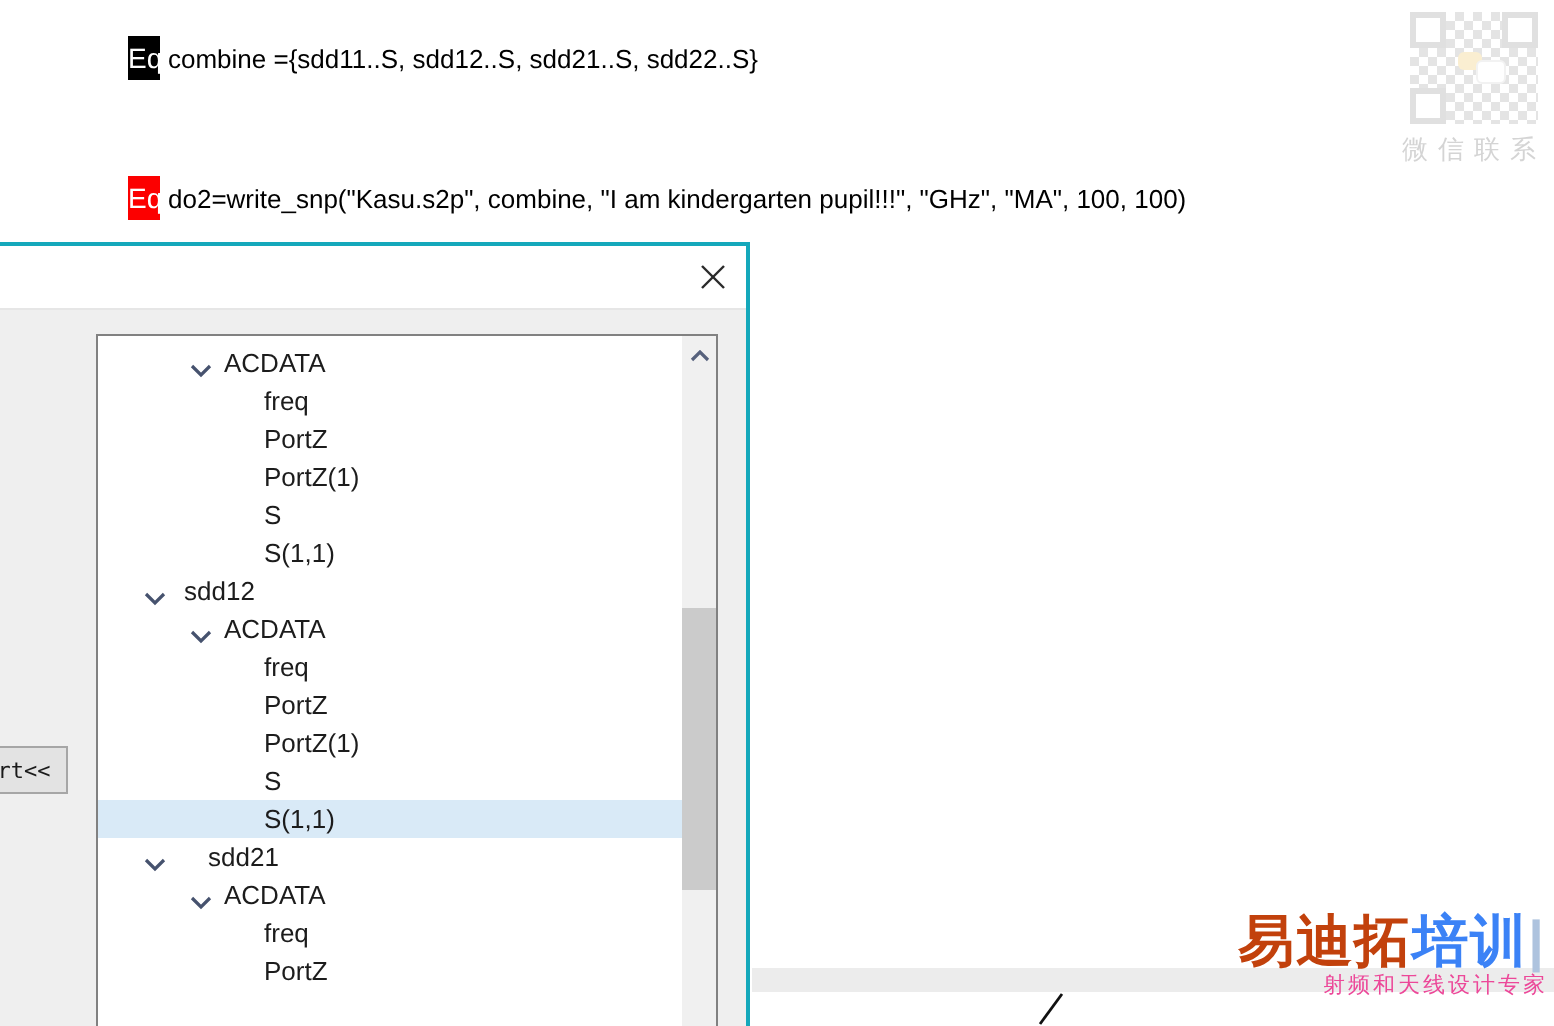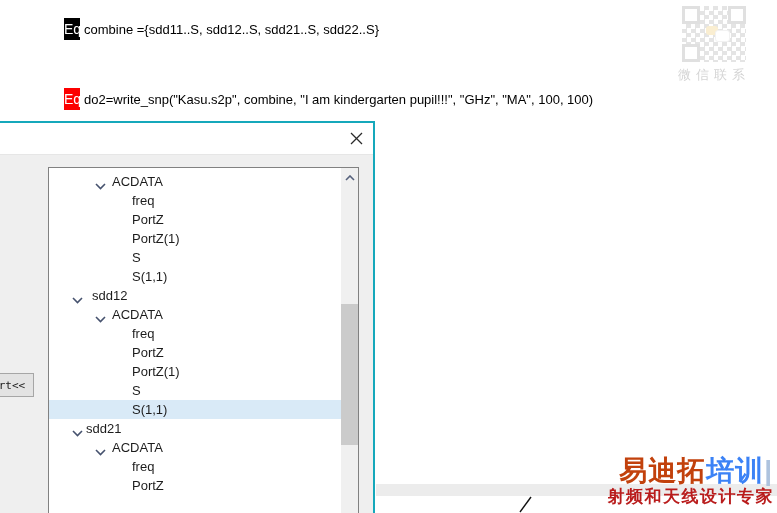--- a/index.html
+++ b/index.html
@@ -10,21 +10,21 @@
   }
   
   .eq-line{position:absolute;display:flex;align-items:center;gap:4px;height:24px;white-space:nowrap;}
   .eq1{left:64px;top:17px;}
   .eq2{left:64px;top:87px;}
   .eqn-badge{width:16px;height:22px;color:#ffffff;font-size:14px;line-height:22px;text-align:left;flex:0 0 auto;}
   .eqn-badge.black{background:#000000;}
   .eqn-badge.red{background:#fc0000;}
   .eq-text{font-size:13px;color:#000000;}
   
-  .qr-wrap{position:absolute;left:678px;top:6px;width:72px;opacity:.75;}
+  .qr-wrap{position:absolute;left:701px;top:6px;width:72px;opacity:.75;}
   .qr{
     position:relative;width:64px;height:56px;margin-left:4px;opacity:.55;
     background-image:conic-gradient(#bdbdbd 0 25%,transparent 0 50%,#bdbdbd 0 75%,transparent 0);
     background-size:9px 9px;
   }
   .finder{position:absolute;width:12px;height:12px;border:3px solid #b5b5b5;background:#fff;}
   .f-tl{left:0;top:0}.f-tr{right:0;top:0}.f-bl{left:0;bottom:0}
   .qr-chat1{position:absolute;left:24px;top:20px;width:12px;height:9px;border-radius:3px;background:#f2d690;}
   .qr-chat2{position:absolute;left:33px;top:24px;width:13px;height:10px;border-radius:3px;background:#ffffff;border:1px solid #e0e0e0;}
   .qr-caption{margin-top:4px;font-size:13px;letter-spacing:5px;color:#c6c6c6;white-space:nowrap;}
@@ -53,21 +53,21 @@
   .lbl{position:absolute;top:0;font-size:13px;line-height:19px;color:#1c1c1c;white-space:nowrap;}
   .scrollbar{position:absolute;right:0;top:0;width:17px;height:100%;background:#f0f0f0;}
   .sb-arrow{position:absolute;left:0;top:3px;width:17px;height:14px;display:flex;align-items:center;justify-content:center;}
   .sb-thumb{position:absolute;left:0;top:136px;width:17px;height:141px;background:#cbcbcb;}
   
   .gray-strip{position:absolute;left:376px;top:484px;width:401px;height:12px;background:#ececec;}
   .logo-main{position:absolute;right:4px;top:452px;font-size:28px;font-weight:bold;white-space:nowrap;letter-spacing:1px;}
   .logo-p1{color:#c2410c;}
   .logo-p2{color:#3b82f6;}
   .logo-bar{color:#aec3de;font-weight:bold;}
-  .logo-sub{position:absolute;right:3px;top:485px;font-size:17px;color:#b91c1c;letter-spacing:1.5px;white-space:nowrap;font-weight:bold;}
+  .logo-sub{position:absolute;right:3px;top:485px;font-size:11px;color:#ec4899;letter-spacing:1.5px;white-space:nowrap;}
   .diag{position:absolute;left:517px;top:495px;}
 </style>
 </head>
 <body>
 
 <div class="screen">
 
   <div class="eq-line eq1">
     <span class="eqn-badge black">Eqn</span>
     <span class="eq-text">combine ={sdd11..S, sdd12..S, sdd21..S, sdd22..S}</span>
@@ -147,21 +147,21 @@
           <div class="tree-row">
             <span class="lbl" style="left: 83px;">S</span>
           </div>
           <div class="tree-row selected">
             <span class="lbl" style="left: 83px;">S(1,1)</span>
           </div>
           <div class="tree-row">
             <span class="chev" style="left: 23px;"><svg width="11" height="7" viewBox="0 0 11 7">
                 <polyline points="1,1 5.5,5.5 10,1" fill="none" stroke="#46526e" stroke-width="1.6"></polyline>
               </svg></span>
-            <span class="lbl" style="left: 37px;">sdd21</span>
+            <span class="lbl" style="left: 55px;">sdd21</span>
           </div>
           <div class="tree-row">
             <span class="chev" style="left: 46px;"><svg width="11" height="7" viewBox="0 0 11 7">
                 <polyline points="1,1 5.5,5.5 10,1" fill="none" stroke="#46526e" stroke-width="1.6"></polyline>
               </svg></span>
             <span class="lbl" style="left: 63px;">ACDATA</span>
           </div>
           <div class="tree-row">
             <span class="lbl" style="left: 83px;">freq</span>
           </div>

